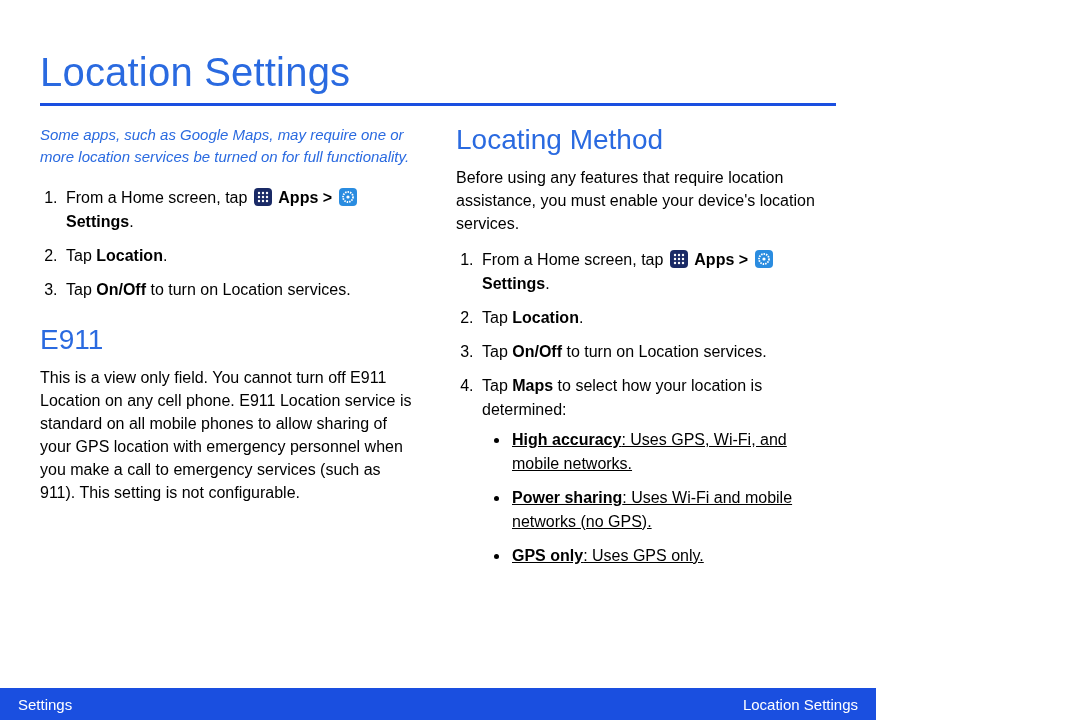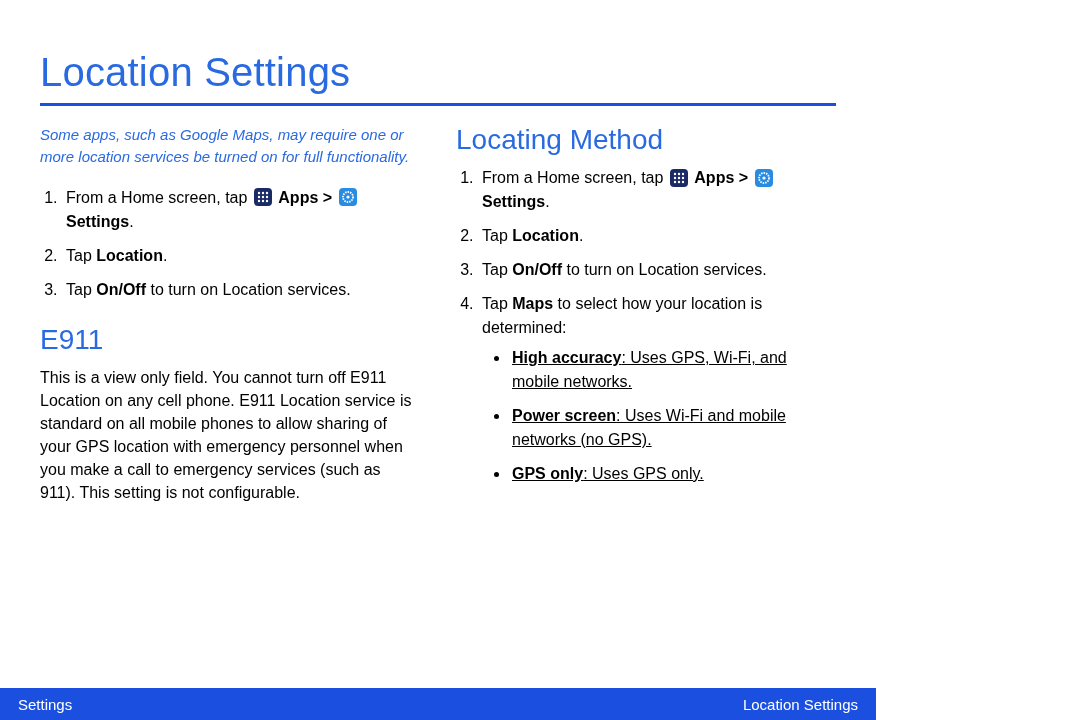--- a/index.html
+++ b/index.html
@@ -82,20 +82,21 @@
             <span>Tap </span><b>On/Off</b><span> to turn on Location services.</span>
           </li>
         </ol>
 
         <h2>E911</h2>
         <p class="body">This is a view only field. You cannot turn off E911 Location on any cell phone. E911 Location service is standard on all mobile phones to allow sharing of your GPS location with emergency personnel when you make a call to emergency services (such as 911). This setting is not configurable.</p>
       </div>
 
       <div class="col">
         <h2 class="tight">Locating Method</h2>
+        <p class="body">Before using any features that require location assistance, you must enable your device's location services.</p>
 
         <ol class="steps">
           <li>
             <span>From a Home screen, tap </span>
             <span class="icon apps">
               <svg viewBox="0 0 14 14">
                   <g fill="#fff">
                     <circle cx="3" cy="3" r="1.2"></circle>
                     <circle cx="7" cy="3" r="1.2"></circle>
                     <circle cx="11" cy="3" r="1.2"></circle>
@@ -121,21 +122,21 @@
           <li>
             <span>Tap </span><b>Location</b><span>.</span>
           </li>
           <li>
             <span>Tap </span><b>On/Off</b><span> to turn on Location services.</span>
           </li>
           <li>
             <span>Tap </span><b>Maps</b><span> to select how your location is determined:</span>
             <ul class="bullets">
               <li><b>High accuracy</b><span>: Uses GPS, Wi-Fi, and mobile networks.</span></li>
-              <li><b>Power screen</b><span>: Uses Wi-Fi and mobile networks (no GPS).</span></li>
+              <li><b>Power sharing</b><span>: Uses Wi-Fi and mobile networks (no GPS).</span></li>
               <li><b>GPS only</b><span>: Uses GPS only.</span></li>
             </ul>
           </li>
         </ol>
       </div>
 
     </div>
   </div>
 
   <div class="footer">

